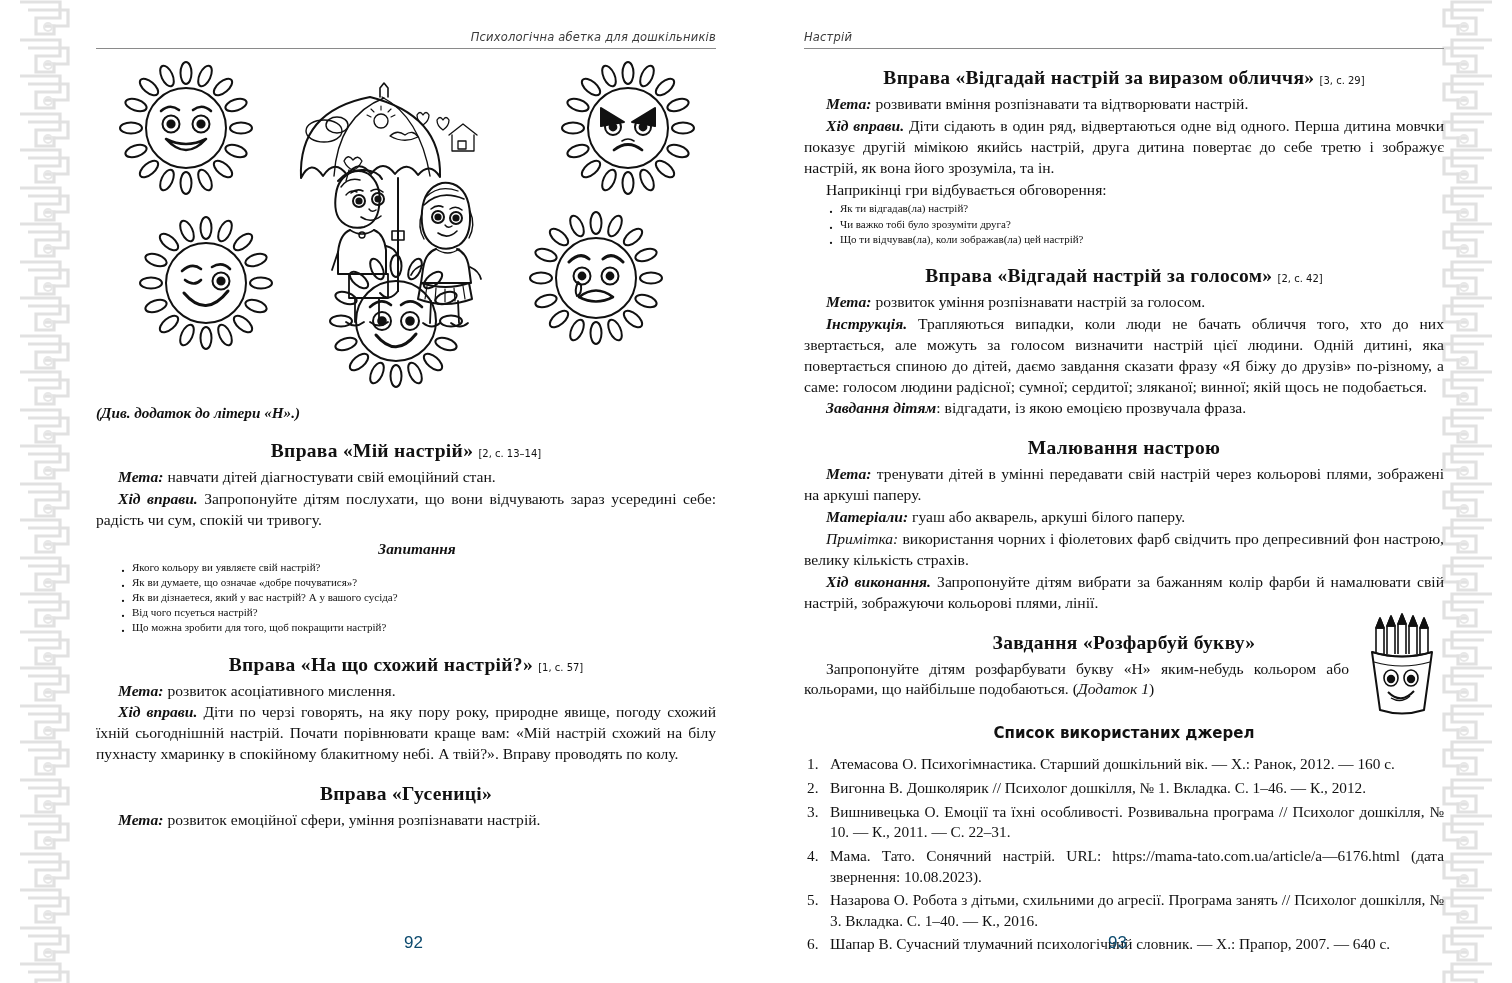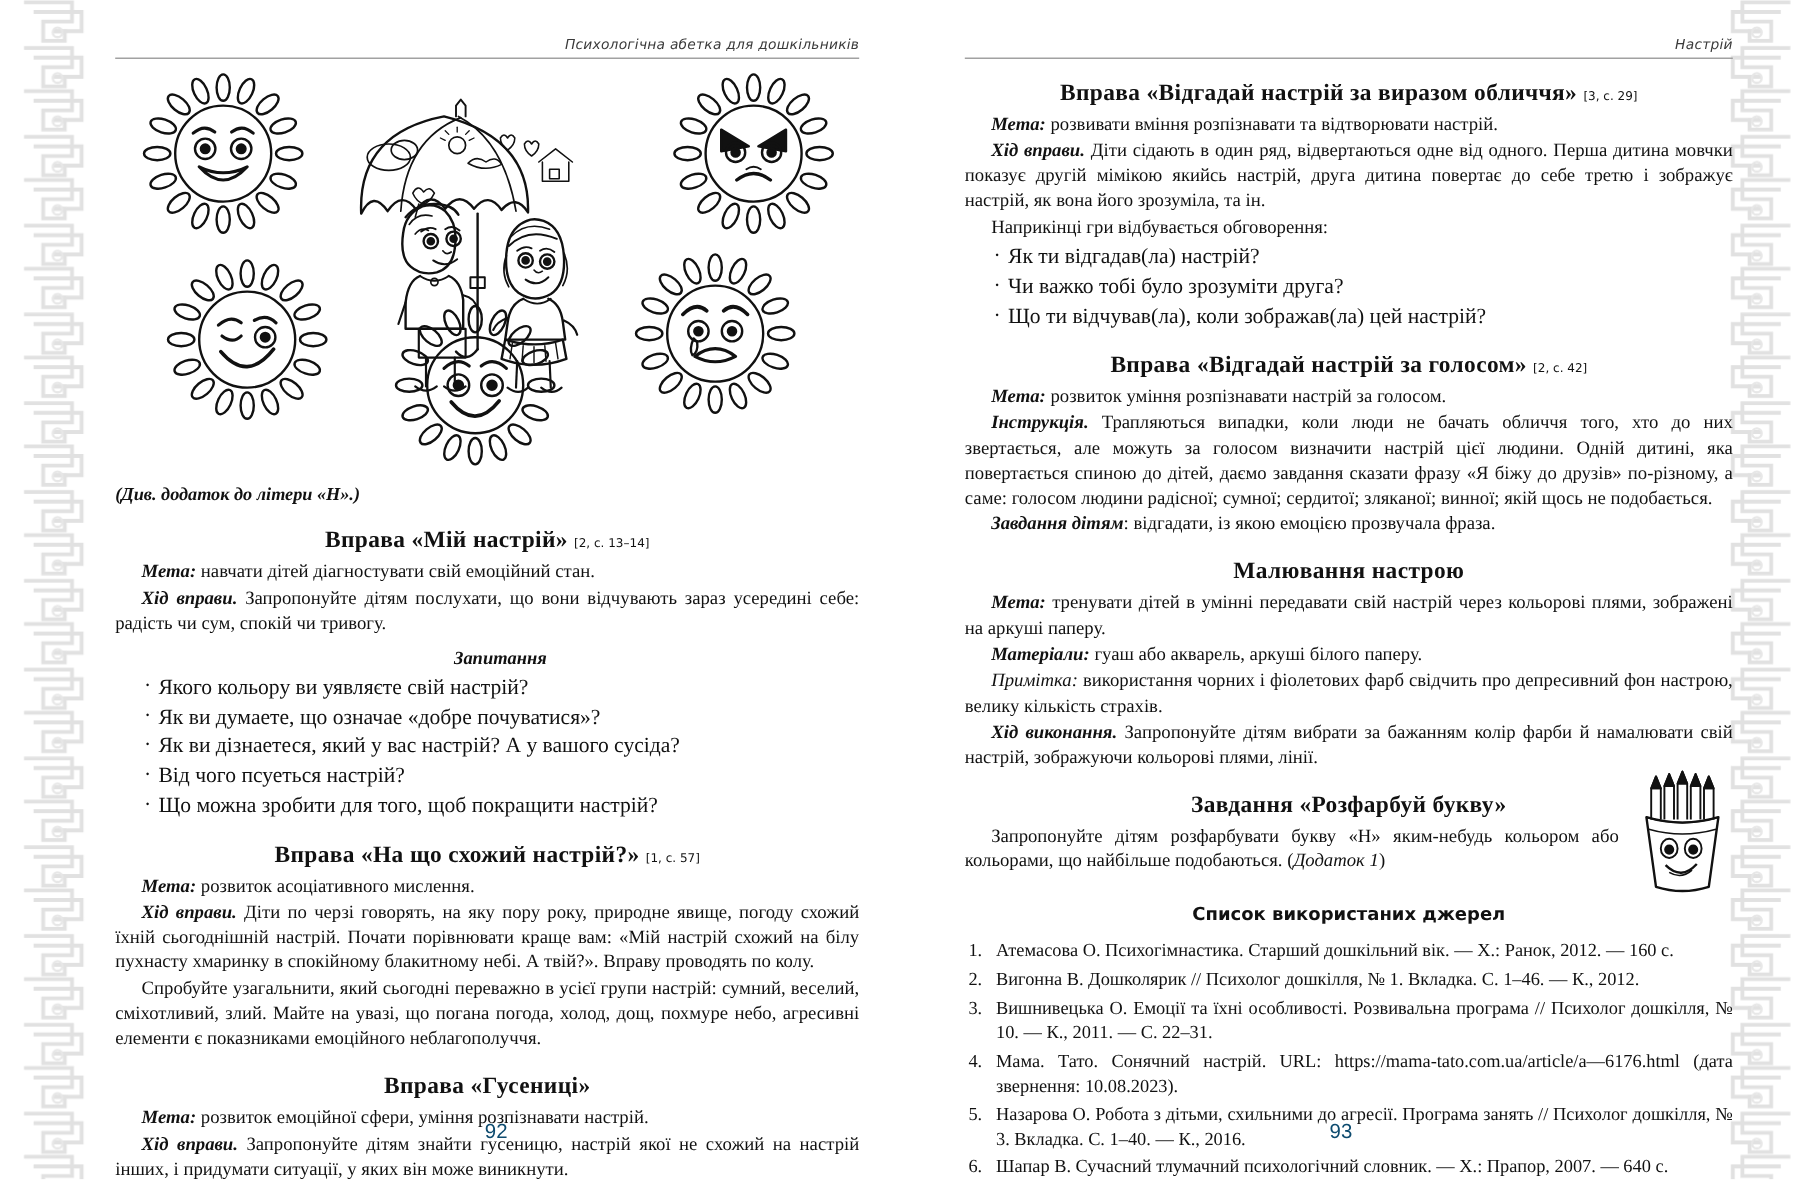--- a/index.html
+++ b/index.html
@@ -34,21 +34,21 @@
   
   .runhead {
     font-family:"DejaVu Sans", sans-serif;
     font-style:italic;
     font-size:11.5px;
     color:#3a3a3a;
     padding-bottom:4px;
     letter-spacing:.2px;
   }
   .runhead.r-right { text-align:right; }
-  .runhead.r-left  { text-align:right; }
+  .runhead.r-left  { text-align:left; }
   .rule { height:1px; background:#8a8a8a; width:100%; }
 
   
   h2.ex {
     text-align:center;
     font-family:"Liberation Serif", serif;
     font-weight:bold;
     font-size:19.5px;
     margin:18px 0 5px 0;
     letter-spacing:.3px;
@@ -85,21 +85,21 @@
   .subhead {
     font-size:15.4px;
     font-style:italic;
     font-weight:bold;
     margin:9px 0 2px 0;
     text-indent:22px;
     text-align:center;
   }
   ul.bul { list-style:none; margin:0 0 0 0; padding:0 0 0 22px; }
   ul.bul li {
-    font-size:18px;
+    font-size:11px;
     line-height:1.38;
     position:relative;
     padding-left:14px;
   }
   ul.bul li:before {
     content:"\00B7";
     position:absolute; left:2px; top:-1px;
     font-size:18px;
   }
   ol.refs { margin:0; padding:0 0 0 0; list-style:none; counter-reset:r; }
@@ -453,30 +453,26 @@
       <h2 class="ex">
         <span>Вправа «На що схожий настрій?»</span>
         <span class="ref">[1, с. 57]</span>
       </h2>
       <p class="para">
         <span class="lead">Мета:</span><span> розвиток асоціативного мислення.</span>
       </p>
       <p class="para">
         <span class="lead">Хід вправи.</span><span> Діти по черзі говорять, на яку пору року, природне явище, погоду схожий їхній сьогоднішній настрій. Почати порівнювати краще вам: «Мій настрій схожий на білу пухнасту хмаринку в спокійному блакитному небі. А твій?». Вправу проводять по колу.</span>
       </p>
-      <p class="para">Спробуйте узагальнити, який сьогодні переважно в усієї групи настрій: сумний, веселий, сміхотливий, злий. Майте на увазі, що погана погода, холод, дощ, похмуре небо, агресивні елементи є показниками емоційного неблагополуччя.</p>
 
       <h2 class="ex">
         <span>Вправа  «Гусениці»</span>
       </h2>
       <p class="para">
         <span class="lead">Мета:</span><span> розвиток емоційної сфери, уміння розпізнавати настрій.</span>
-      </p>
-      <p class="para">
-        <span class="lead">Хід вправи.</span><span> Запропонуйте дітям знайти гусеницю, настрій якої не схожий на настрій інших, і придумати ситуації, у яких він може виникнути.</span>
       </p>
 
     </div>
     <div class="pageno">92</div>
   </section>
 
   <section class="page right">
     <div class="page-inner">
 
       <div class="runhead r-left">Настрій</div>

